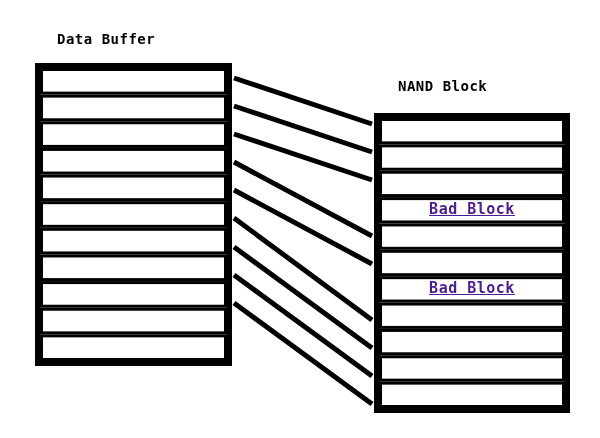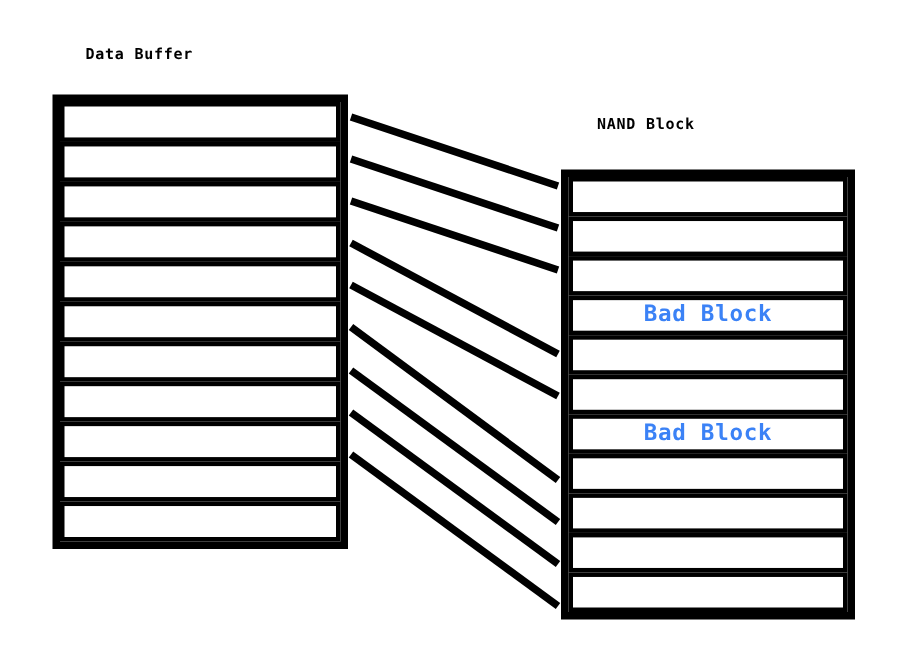--- a/index.html
+++ b/index.html
@@ -23,41 +23,42 @@
   .svg-layer {
     position: absolute;
     left: 0; top: 0;
     width: 600px;
     height: 438px;
   }
   .title-label {
     position: absolute;
     font-family: "DejaVu Sans Mono", "Liberation Mono", monospace;
     font-weight: bold;
-    font-size: 10px;
+    font-size: 14px;
     letter-spacing: 0.5px;
     color: #000000;
     white-space: nowrap;
     line-height: 1;
   }
   #data-buffer-title { left: 57px; top: 32px; }
   #nand-flash-title  { left: 398px; top: 79px; }
 
   .cell-label {
     position: absolute;
     font-family: "DejaVu Sans Mono", "Liberation Mono", monospace;
     font-weight: bold;
     font-size: 15px;
     letter-spacing: 0.5px;
-    color: #3b82f6;
+    color: #4c1d95;
     white-space: nowrap;
     line-height: 1;
     text-align: center;
     width: 100%;
     left: 0;
+    text-decoration: underline;
   }
 </style>
 </head>
 <body>
 
 <div id="diagram-root">
 
   <div class="title-label" id="data-buffer-title">Data Buffer</div>
 
   <div class="title-label" id="nand-flash-title">NAND Block</div>

